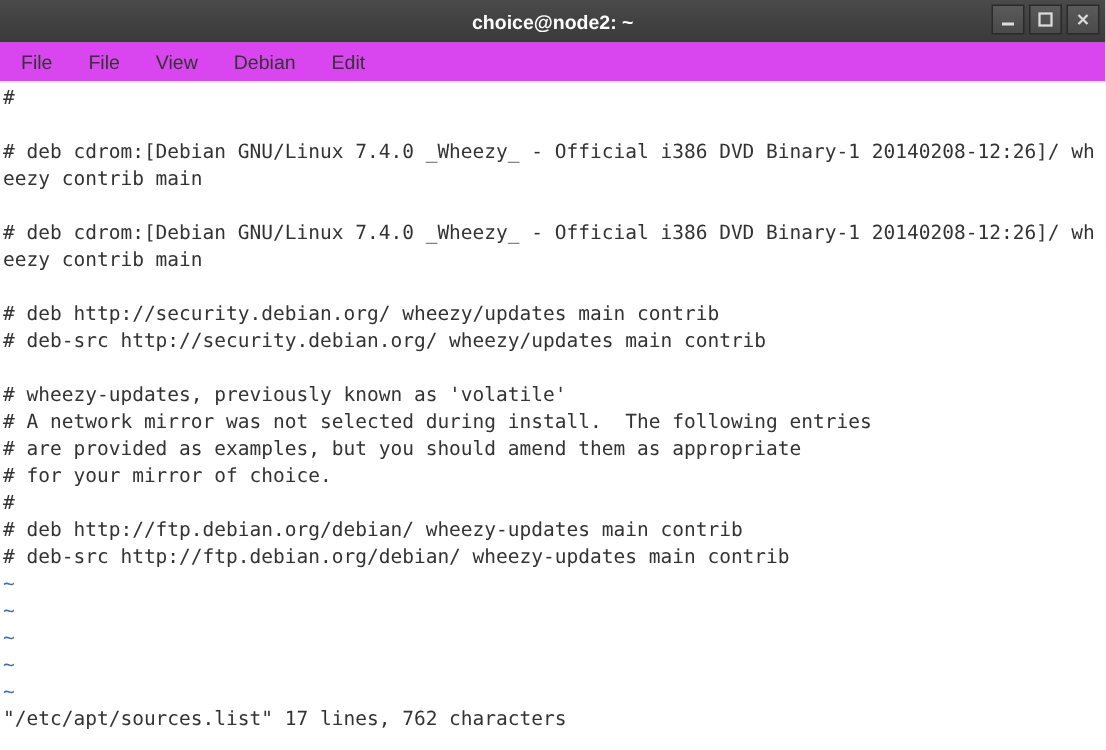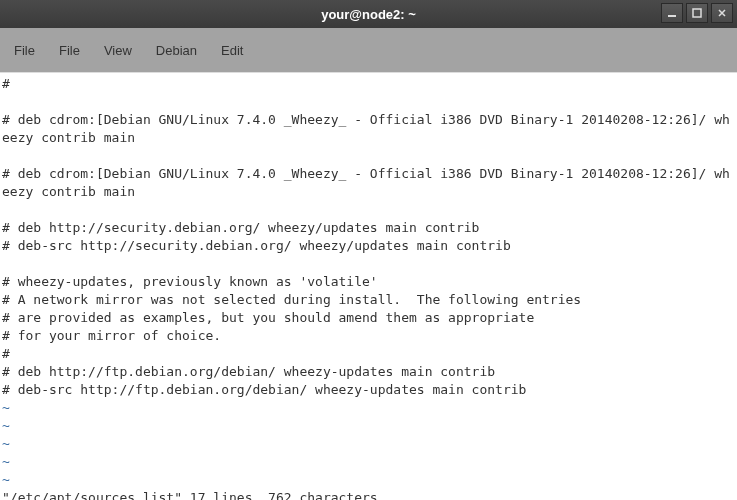--- a/index.html
+++ b/index.html
@@ -37,22 +37,22 @@
       border: 1px solid #2a2a2a;
       display: flex;
       align-items: center;
       justify-content: center;
       color: #ddd;
       font-size: 11px;
       cursor: pointer;
     }
     .window-btn svg { width: 10px; height: 10px; }
     .menubar {
-      background: #a3a3a3;
-      height: 45px;
+      background: #d946ef;
+      height: 27px;
       display: flex;
       align-items: center;
       padding: 0 4px;
       gap: 4px;
       font-size: 13px;
       color: #333;
       border-bottom: 1px solid #ddd;
     }
     .menu-item {
       padding: 4px 10px;
@@ -70,21 +70,21 @@
       word-break: break-all;
       overflow: hidden;
     }
     .tilde { color: #3b6ea5; }
     .status-line { color: #333; }
   </style>
 </head>
 <body>
 
 <div class="titlebar">
-  <span>your@node2: ~</span>
+  <span>choice@node2: ~</span>
   <div class="window-controls">
     <div class="window-btn">
       <svg viewBox="0 0 10 10">
           <rect x="1" y="7" width="8" height="2" fill="#ddd"></rect>
         </svg>
     </div>
     <div class="window-btn">
       <svg viewBox="0 0 10 10">
           <rect x="1" y="1" width="8" height="8" fill="none" stroke="#ddd" stroke-width="1.5"></rect>
         </svg>

